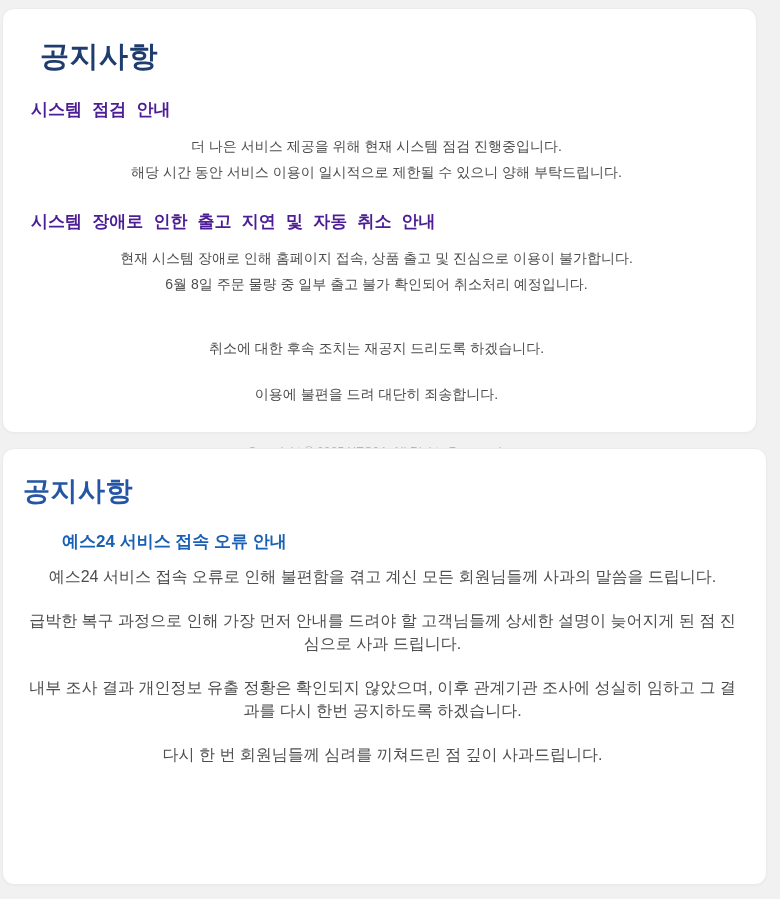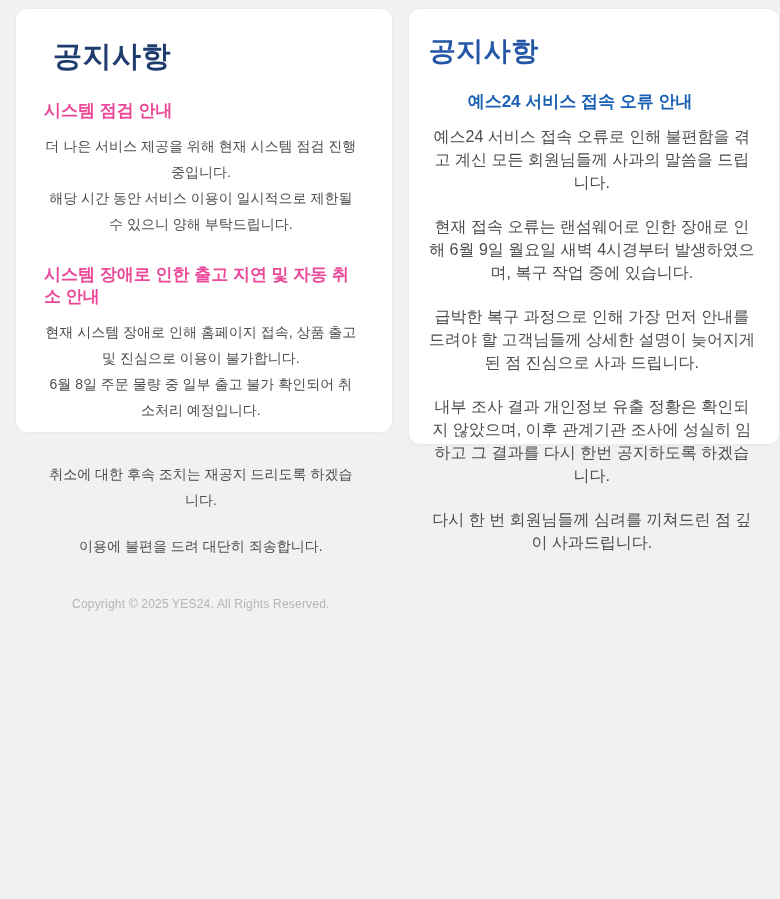--- a/index.html
+++ b/index.html
@@ -9,23 +9,23 @@
   }
   body {
     width: 780px;
     height: 899px;
     background: #f1f1f2;
     overflow: hidden;
     font-family: "Liberation Sans", "DejaVu Sans", sans-serif;
   }
   .stack {
     display: flex;
-    flex-direction: row;
+    flex-direction: column;
     align-items: flex-start;
-    padding: 8px 0 0 15px;
+    padding: 8px 0 0 2px;
     gap: 15px;
   }
   .card {
     background: #ffffff;
     border: 1px solid #ebebec;
     border-radius: 12px;
     box-shadow: 0 1px 2px rgba(0,0,0,0.03);
   }
   .card-1 {
     width: 755px;
@@ -52,21 +52,21 @@
     font-size: 27px;
     line-height: 32px;
     color: #2456a5;
   }
   .heading {
     margin: 0;
     font-weight: 700;
     font-size: 17px;
     line-height: 22px;
   }
-  .card-1 .heading { color: #ec4899; margin-top: 27px; }
+  .card-1 .heading { color: #4c1d95; margin-top: 27px; font-family: Liberation Mono, monospace; }
   .card-2 .heading { color: #1a60b3; margin-top: 24px; margin-left: 39px; }
   .body {
     margin: 0;
     color: #4d4d4d;
     white-space: pre-line;
     text-align: center;
   }
   .card-1 .body {
     font-size: 14px;
     line-height: 26px;
@@ -109,20 +109,19 @@
 
     <div class="copyright">Copyright © 2025 YES24. All Rights Reserved.</div>
   </section>
 
   <section class="card card-2">
     <h1 class="title title-2">공지사항</h1>
 
     <h2 class="heading">예스24 서비스 접속 오류 안내</h2>
 
     <p class="body">예스24 서비스 접속 오류로 인해 불편함을 겪고 계신 모든 회원님들께 사과의 말씀을 드립니다.</p>
-    <p class="body">현재 접속 오류는 랜섬웨어로 인한 장애로 인해 6월 9일 월요일 새벽 4시경부터 발생하였으며, 복구 작업 중에 있습니다.</p>
     <p class="body">급박한 복구 과정으로 인해 가장 먼저 안내를 드려야 할 고객님들께 상세한 설명이 늦어지게 된 점 진심으로 사과 드립니다.</p>
     <p class="body">내부 조사 결과 개인정보 유출 정황은 확인되지 않았으며, 이후 관계기관 조사에 성실히 임하고 그 결과를 다시 한번 공지하도록 하겠습니다.</p>
     <p class="body">다시 한 번 회원님들께 심려를 끼쳐드린 점 깊이 사과드립니다.</p>
 
   </section>
 
 </main>
 
 </body></html>

